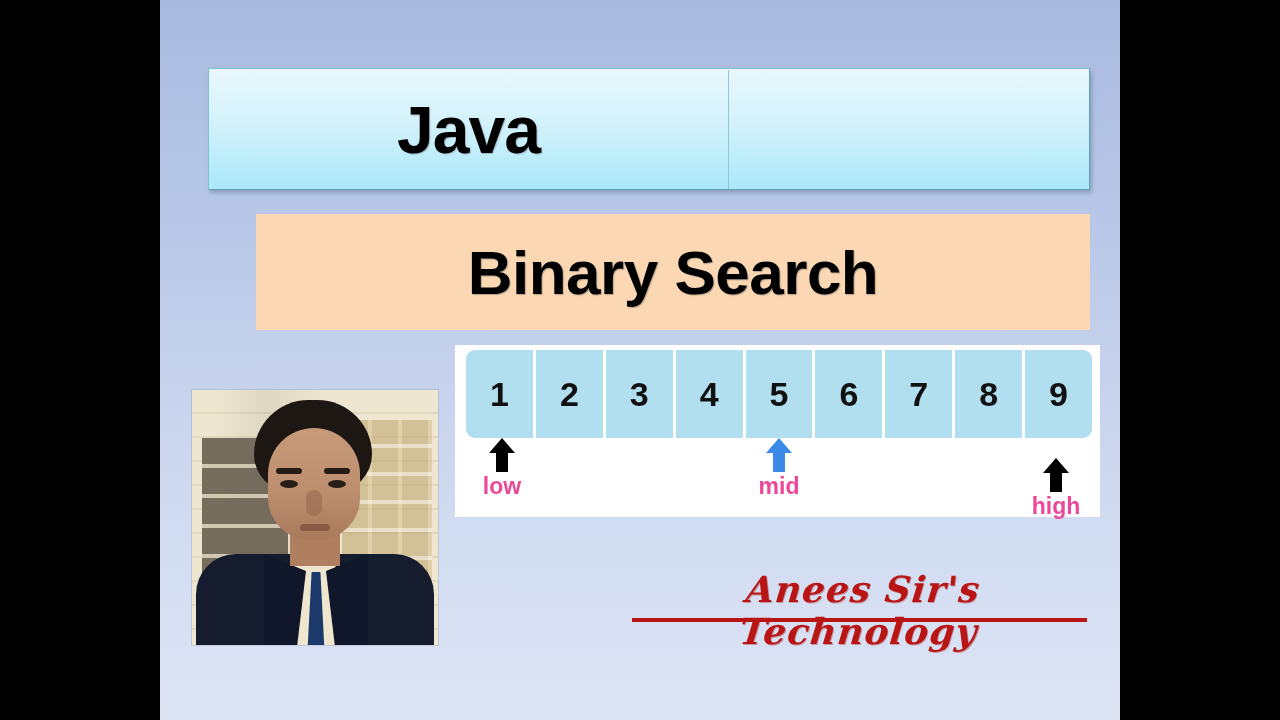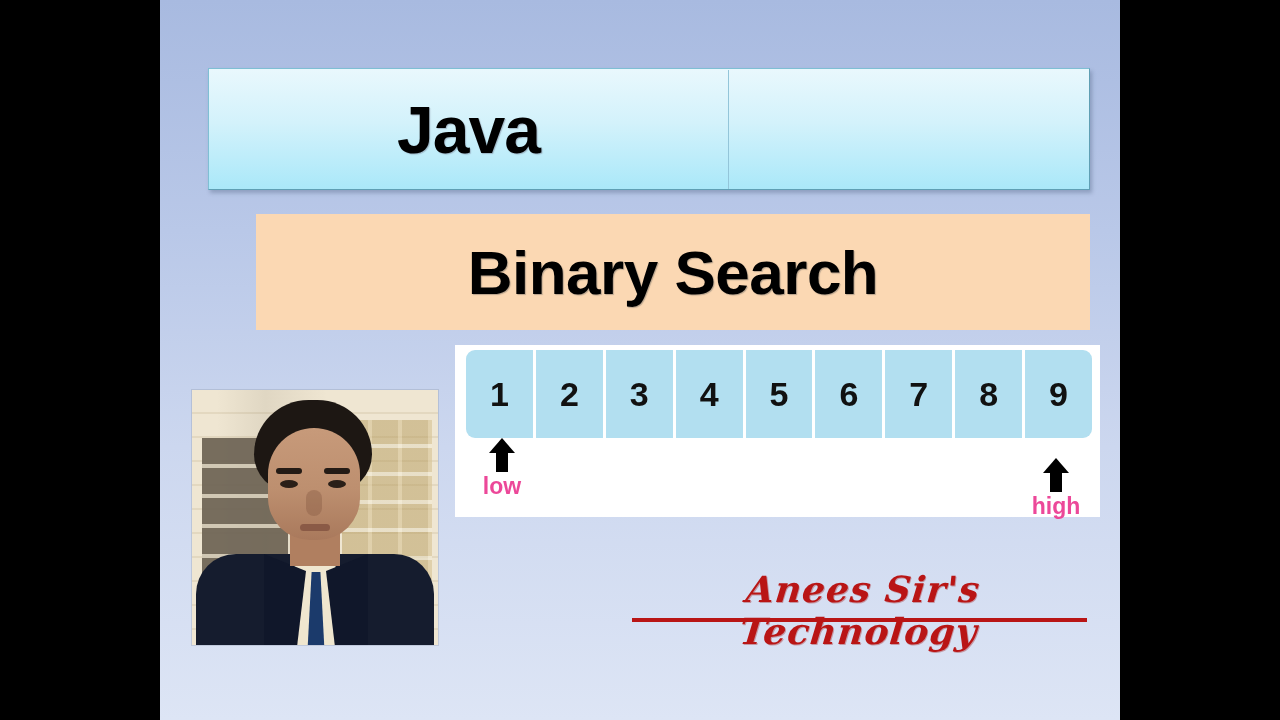--- a/index.html
+++ b/index.html
@@ -263,20 +263,27 @@
       <div class="markers">
 
         <div class="marker low">
           <div class="arrow">
             <div class="head"></div>
               <div class="shaft"></div>
           </div>
           <div class="mlabel">low</div>
         </div>
 
+        <div class="marker mid">
+          <div class="arrow">
+            <div class="head"></div>
+              <div class="shaft"></div>
+          </div>
+          <div class="mlabel">mid</div>
+        </div>
 
         <div class="marker high">
           <div class="arrow">
             <div class="head"></div>
               <div class="shaft"></div>
           </div>
           <div class="mlabel">high</div>
         </div>
 
       </div>

